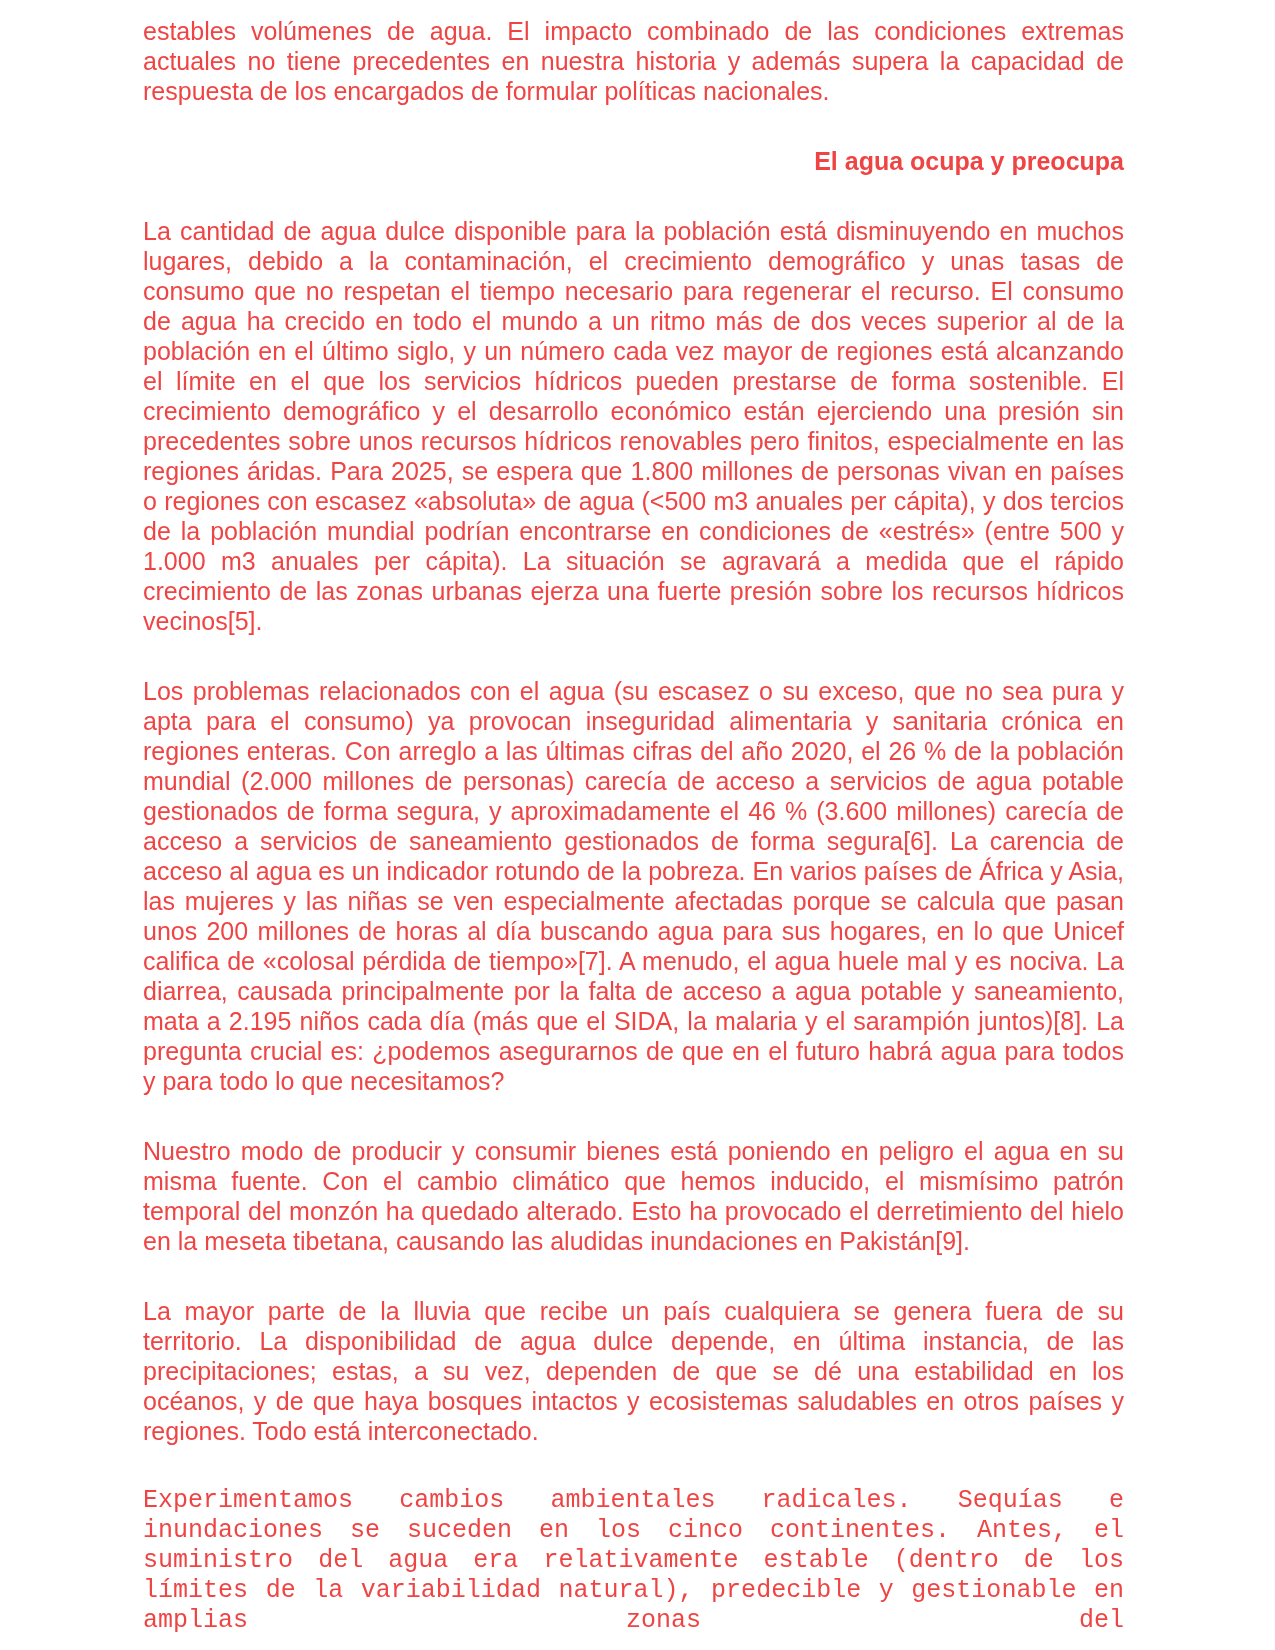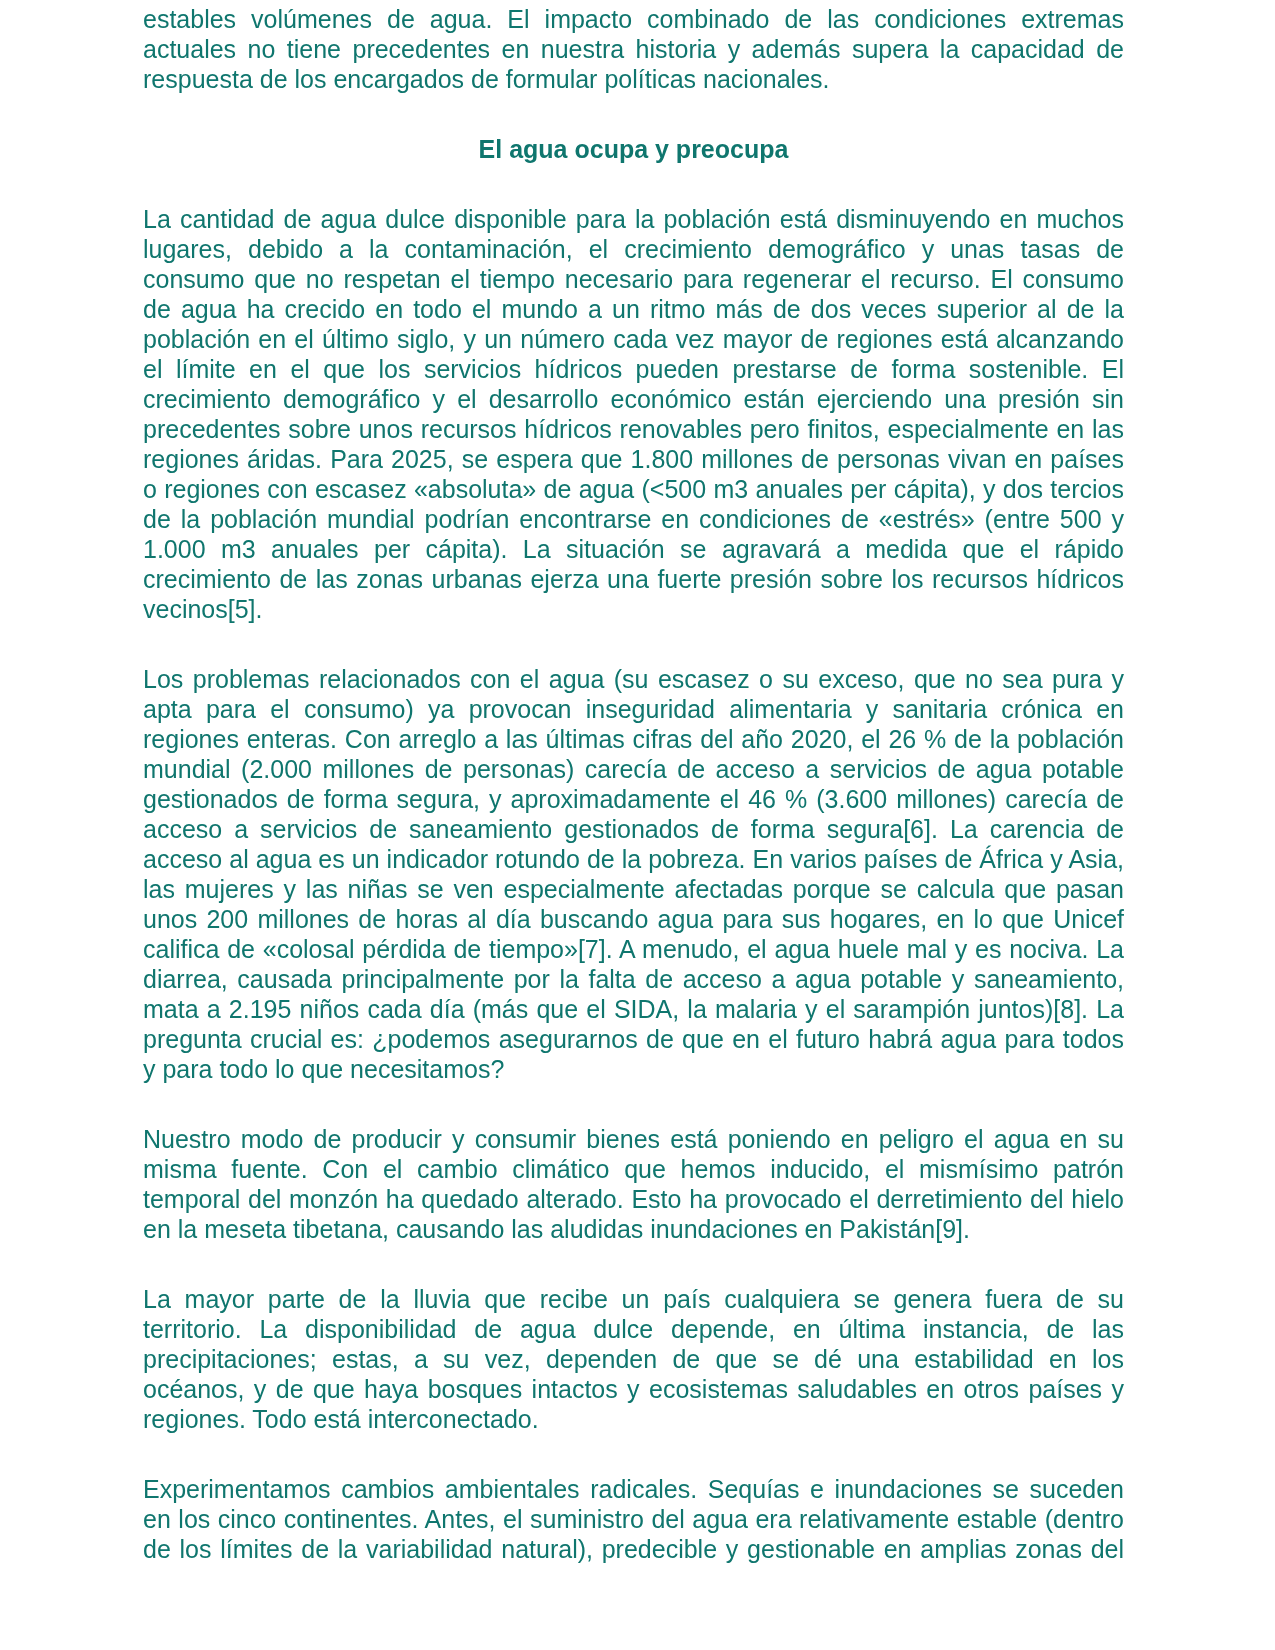--- a/index.html
+++ b/index.html
@@ -10,43 +10,44 @@
   body {
     width: 1275px;
     height: 1650px;
     overflow: hidden;
     position: relative;
   }
   .doc-page {
     box-sizing: border-box;
     width: 981px;
     margin-left: 143px;
-    padding-top: 4px;
+    padding-top: 16px;
     font-family: "Liberation Sans", "DejaVu Sans", sans-serif;
     font-size: 25px;
     line-height: 30px;
-    color: #0f766e;
+    color: #ef4444;
     text-align: justify;
     letter-spacing: 0;
     word-spacing: normal;
   }
   .doc-page p {
     margin: 0 0 40px 0;
   }
   .doc-page h2 {
     margin: 0 0 40px 0;
     font-size: 25px;
     line-height: 30px;
     font-weight: bold;
-    text-align: center;
+    text-align: right;
   }
   
   .doc-page p.truncated {
     margin-bottom: 11px;
     text-align-last: justify;
+    font-family: Liberation Mono, monospace;
   }
 </style>
 </head>
 <body>
 
 <div class="doc-page">
   <p>estables volúmenes de agua. El impacto combinado de las condiciones extremas actuales no tiene precedentes en nuestra historia y además supera la capacidad de respuesta de los encargados de formular políticas nacionales.</p>
 
   <h2>El agua ocupa y preocupa</h2>
 

